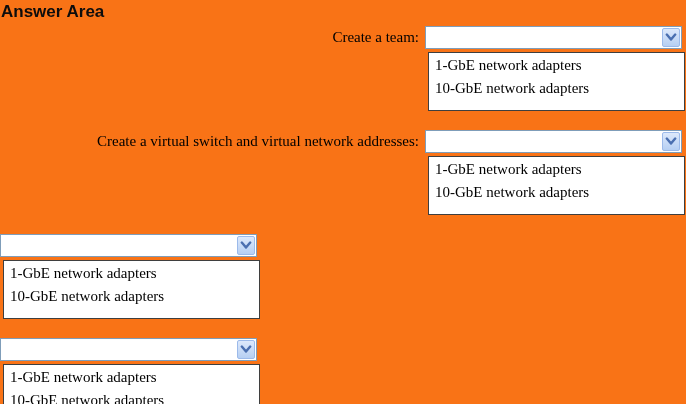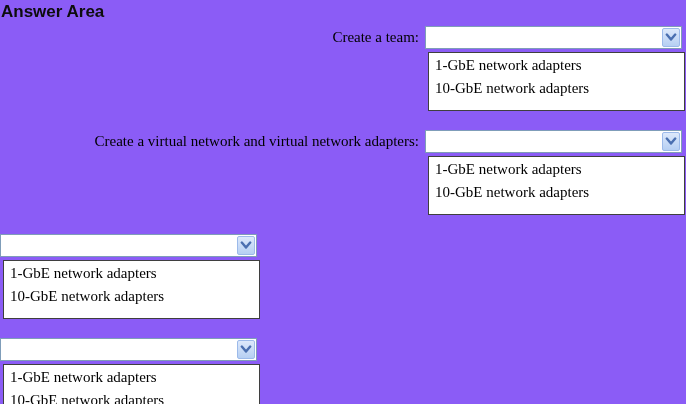--- a/index.html
+++ b/index.html
@@ -1,19 +1,19 @@
 <!DOCTYPE html>
 <html style="--combo-border: #7f9db9; --list-border: #3f3f3f; --btn-top: #dde9fb; --btn-bottom: #b6cff3; --btn-border: #9cbaea;"><head>
 <meta charset="utf-8">
 <style>
   html, body { margin:0; padding:0; background:#ffffff; }
   .page {
     position:relative;
     width:686px; height:404px;
-    background:#8b5cf6;
+    background:#f97316;
     overflow:hidden;
     font-family:"Liberation Sans", sans-serif;
     box-sizing:border-box;
   }
   .title {
     margin:2px 0 0 1px;
     font-size:17px;
     font-weight:bold;
     color:#0d0d0d;
     line-height:20px;
@@ -97,21 +97,21 @@
       </div>
       <div class="list">
 
       <div class="option">1-GbE network adapters</div>
             <div class="option">10-GbE network adapters</div>
           </div>
     </div>
   </div>
 
   <div class="row">
-    <div class="label">Create a virtual network and virtual network adapters:</div>
+    <div class="label">Create a virtual switch and virtual network addresses:</div>
     <div class="widget">
       <div class="combo">
         <span class="combo-value"></span>
         <span class="combo-btn">
           <svg width="12" height="9" viewBox="0 0 12 9">
             <path class="chev" d="M1.8 1.6 L6 6.6 L10.2 1.6" fill="none" stroke="#4a6fb0" stroke-width="2.4" stroke-linecap="round" stroke-linejoin="round"></path>
           </svg>
         </span>
       </div>
       <div class="list">

